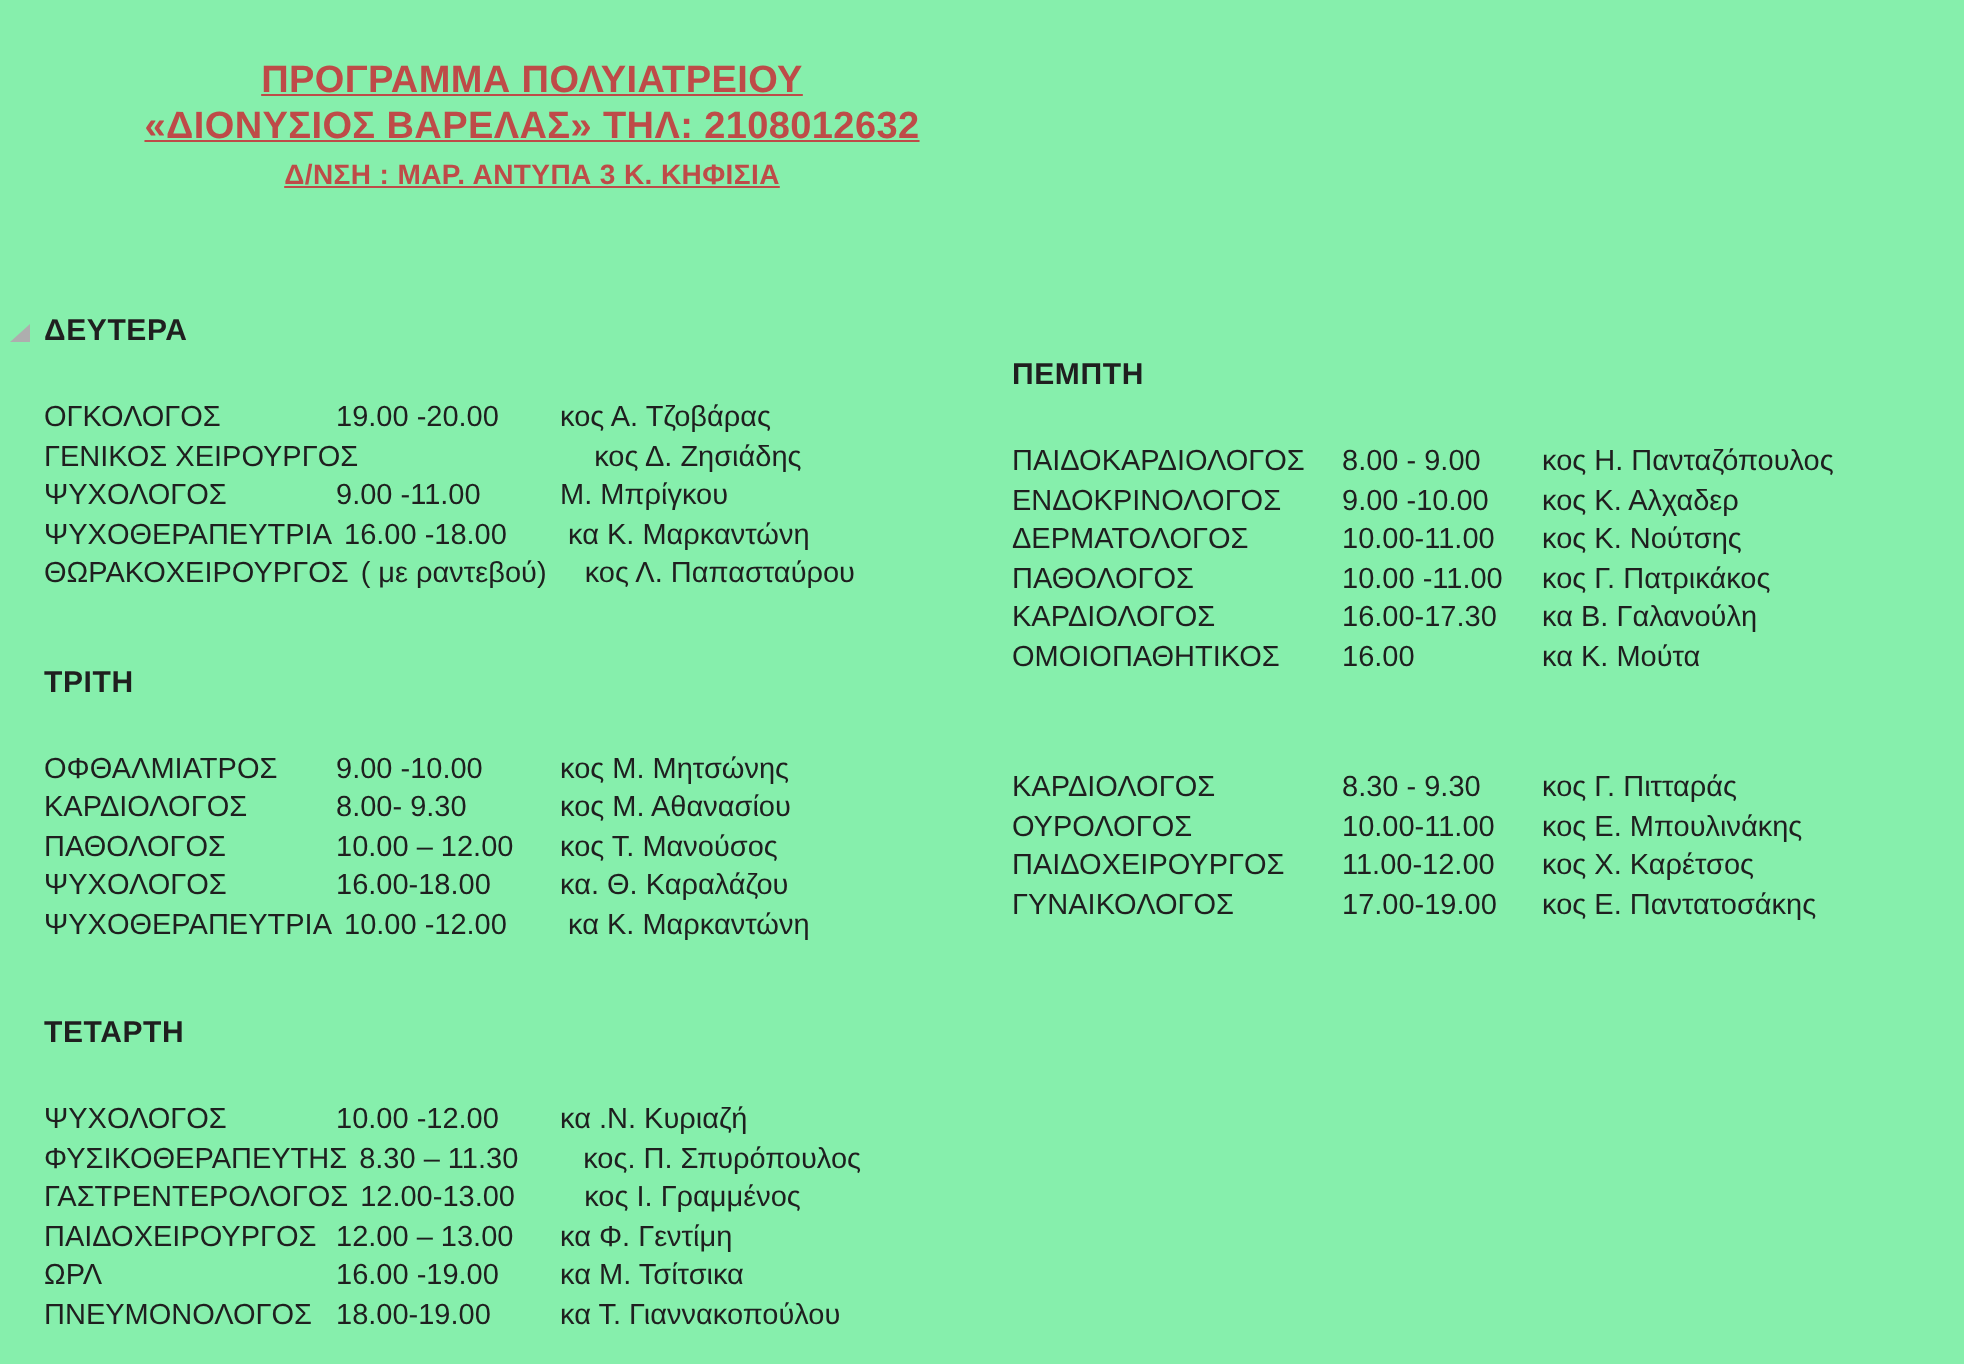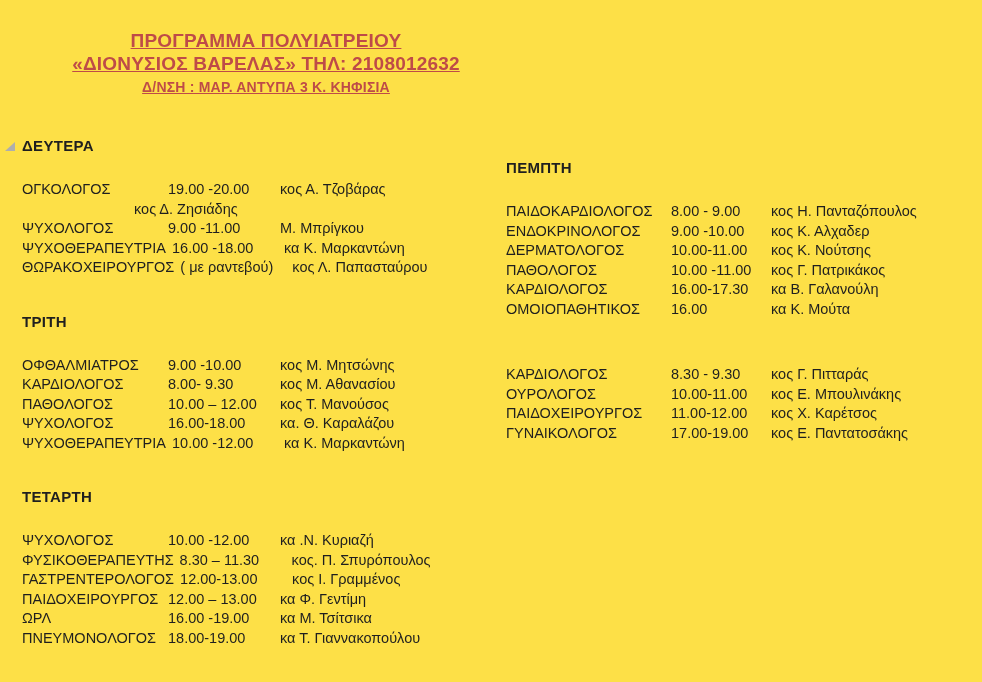--- a/index.html
+++ b/index.html
@@ -1,34 +1,34 @@
 <!DOCTYPE html>
 <html style="--accent: #BE4B48;"><head>
 <meta charset="utf-8">
 <style>
   :root { --accent:#BE4B48; --ink:#1f1f1f; }
   * { margin:0; padding:0; box-sizing:border-box; }
   html,body { background:#fff; }
   body { font-family:"Liberation Sans","DejaVu Sans",sans-serif; color:var(--ink); }
-  .page { position:relative; width:982px; height:682px; background:#fde047; overflow:hidden; }
+  .page { position:relative; width:982px; height:682px; background:#86efac; overflow:hidden; }
 
   
   .doc-header { position:absolute; top:29px; left:8px; width:516px; text-align:center; }
   .doc-title { font-size:19px; font-weight:bold; color:var(--accent);
                text-decoration:underline; line-height:23px; letter-spacing:0.2px; }
   .doc-address { font-size:14px; font-weight:bold; color:var(--accent);
                  line-height:21px; margin-top:2px; letter-spacing:0.2px;text-decoration:underline; }
 
   
   .col { position:absolute; }
   .col-left  { left:22px;  top:136px; width:500px; }
   .col-right { left:506px; top:158px; width:445px; }
 
   
-  .day { margin-bottom:34px; }
+  .day { margin-bottom:34px;margin-top:20px; }
   .day.extra-gap { margin-top:46px; }
   .day-heading { position:relative; font-size:15px; font-weight:bold; color:var(--ink);
                  line-height:20px; margin-bottom:24px; letter-spacing:0.3px; }
   .collapse-marker { position:absolute; left:-17px; top:6px; width:10px; height:9px;
                      background:#aeaeae; clip-path:polygon(100% 0, 100% 100%, 0 100%); }
 
   
   .row { display:flex; align-items:baseline; font-size:14.5px; line-height:19.5px;
          white-space:nowrap; }
   .spec { flex:0 0 auto; min-width:146px; padding-right:6px; }
@@ -52,20 +52,21 @@
     <div class="col col-left" id="col-left">
         <section class="day">
           <h2 class="day-heading"><span class="collapse-marker"></span><span class="day-label">ΔΕΥΤΕΡΑ</span></h2>
           <div class="rows">
             <div class="row">
               <span class="spec">ΟΓΚΟΛΟΓΟΣ</span>
               <span class="time">19.00 -20.00</span>
               <span class="doctor">κος  Α. Τζοβάρας</span>
             </div>
             <div class="row">
+              <span class="spec">ΓΕΝΙΚΟΣ ΧΕΙΡΟΥΡΓΟΣ</span>
               <span class="time"></span>
               <span class="doctor">κος Δ. Ζησιάδης</span>
             </div>
             <div class="row">
               <span class="spec">ΨΥΧΟΛΟΓΟΣ</span>
               <span class="time">9.00 -11.00</span>
               <span class="doctor">Μ. Μπρίγκου</span>
             </div>
             <div class="row">
               <span class="spec">ΨΥΧΟΘΕΡΑΠΕΥΤΡΙΑ</span>

